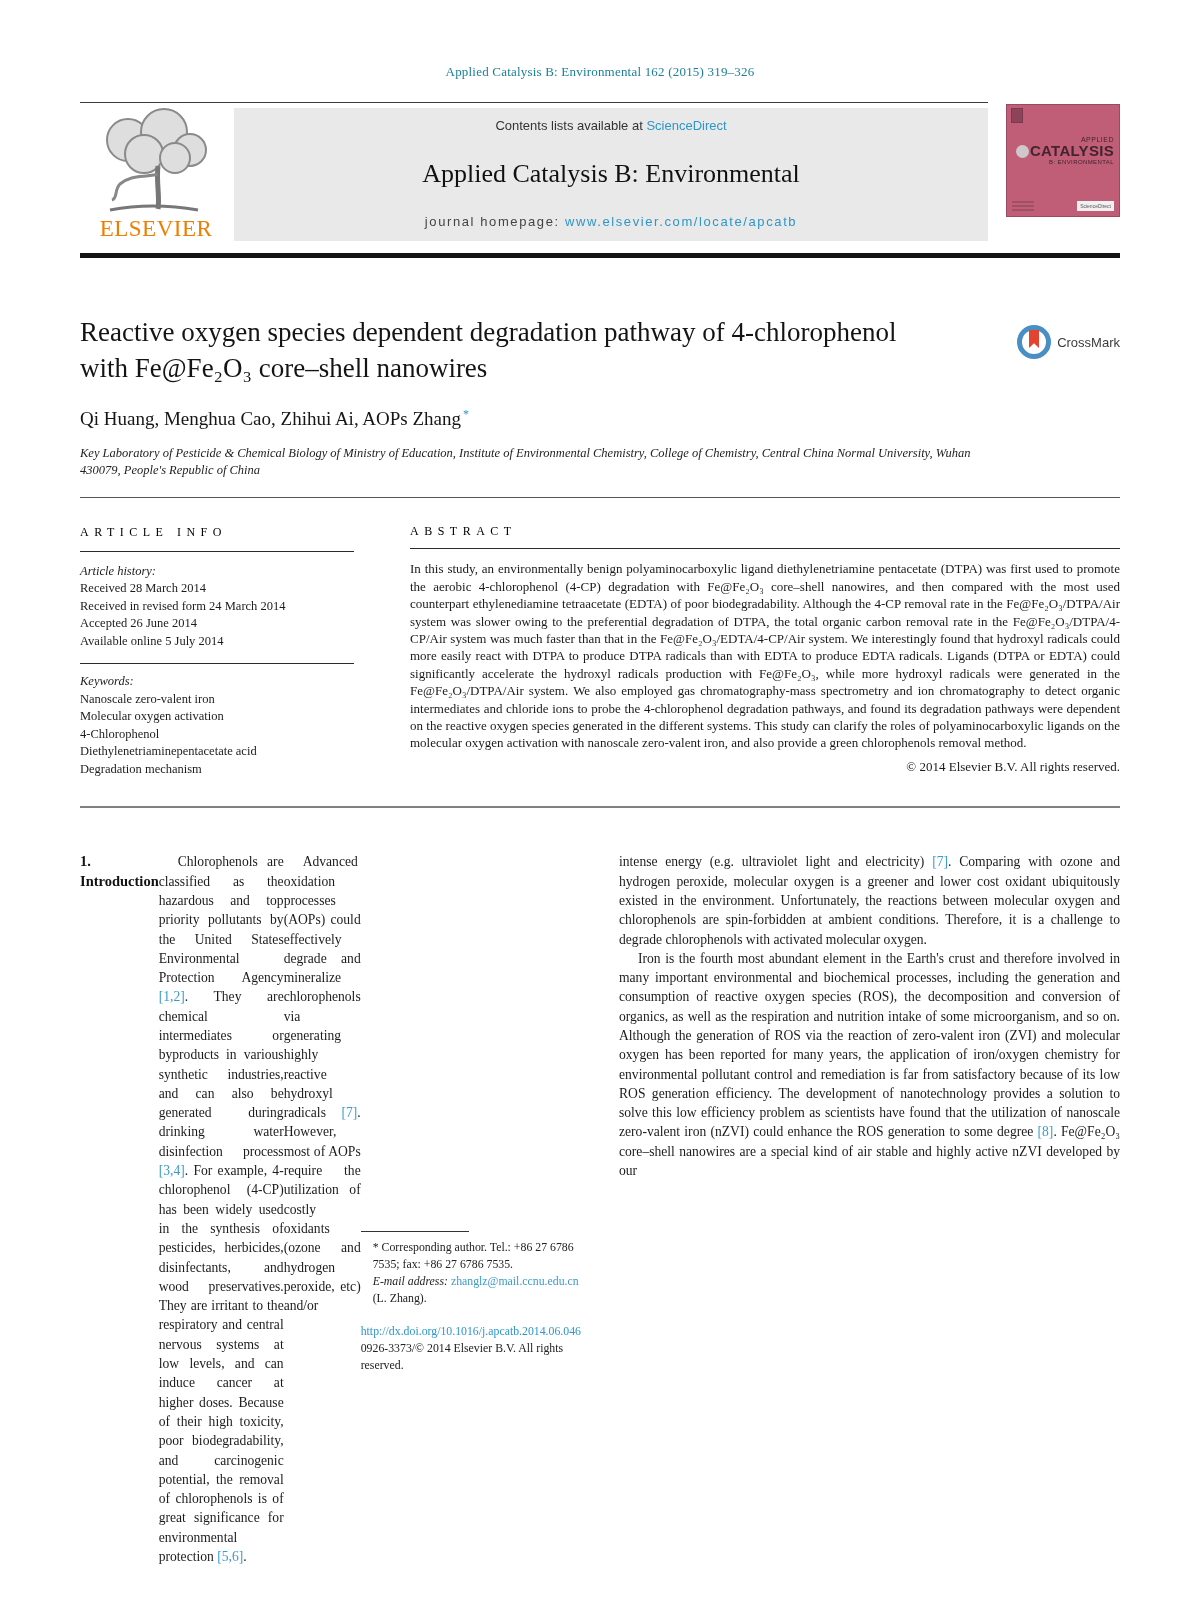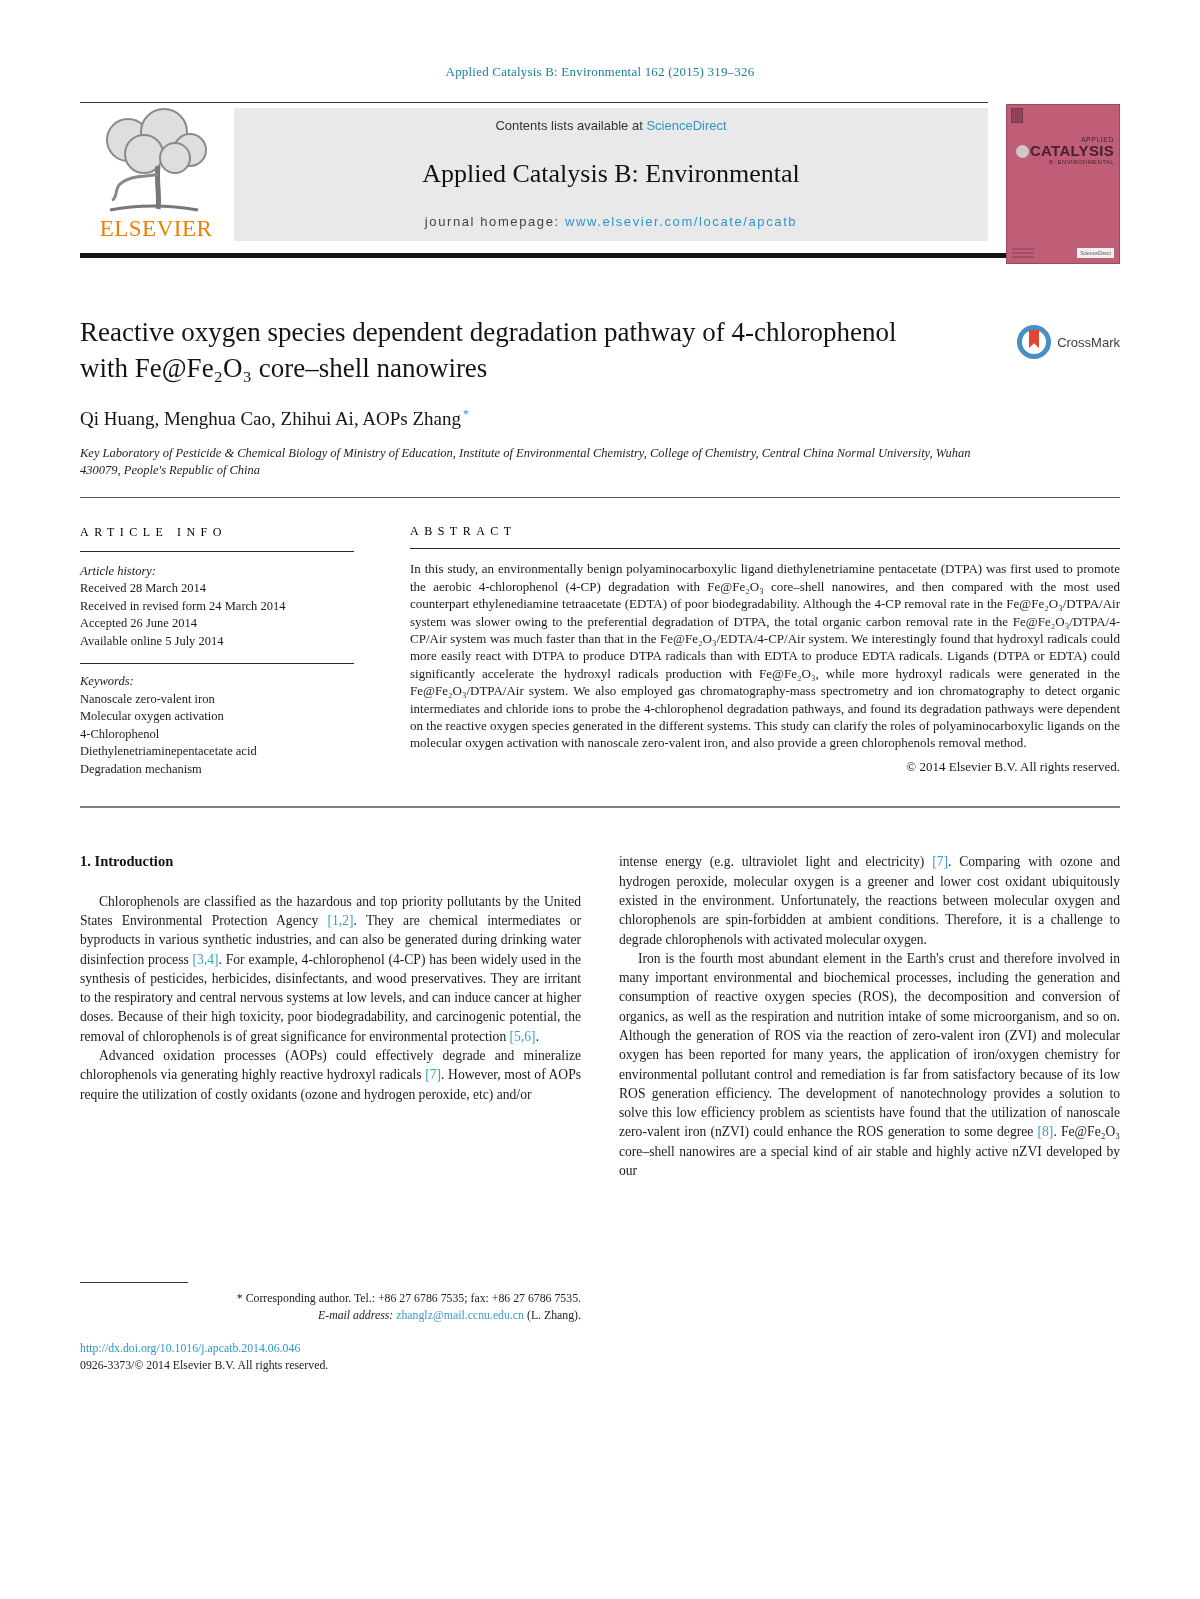--- a/index.html
+++ b/index.html
@@ -15,21 +15,21 @@
   .elsevier{width:152px;flex:0 0 152px;text-align:center;position:relative;}
   .els-word{font-size:23px;color:#ef7d00;letter-spacing:.5px;margin-top:-2px;font-family:"Liberation Serif",serif;}
   .graybox{flex:1;background:#e9e9e9;margin-left:2px;display:flex;flex-direction:column;
     justify-content:space-between;padding:10px 10px 12px 10px;box-sizing:border-box;text-align:center;}
   .contents-line{font-family:"Liberation Sans","DejaVu Sans",sans-serif;font-size:13px;color:#333;}
   .jtitle{font-size:26px;color:#111;}
   .homepage-line{font-family:"Liberation Sans","DejaVu Sans",sans-serif;font-size:13px;color:#444;letter-spacing:1.6px;}
   .lnk{color:#2e96c8;}
   .thick-rule{margin-top:12px;border-top:5px solid #141414;width:100%;}
   
-  .cover{position:absolute;top:104px;right:80px;width:114px;height:160px;background:#c05e77;
+  .cover{position:absolute;top:104px;right:80px;width:114px;height:113px;background:#c05e77;
     box-sizing:border-box;padding:5px 6px;overflow:hidden;box-shadow:0 0 0 1px #9b4a5f inset;}
   .cover-mini{width:10px;height:13px;background:#8d445a;outline:1px solid #7a3a4e;}
   .cover-applied{text-align:right;font-family:"Liberation Sans",sans-serif;font-size:7px;color:#42242e;margin-top:14px;letter-spacing:.5px;}
   .cover-cat{text-align:right;font-family:"Liberation Sans",sans-serif;font-weight:bold;font-size:15px;
     color:#42242e;letter-spacing:.3px;line-height:16px;}
   .cdisc{display:inline-block;width:13px;height:13px;border-radius:50%;background:#cfc8ca;margin-right:1px;vertical-align:-2px;}
   .cover-sub{text-align:right;font-family:"Liberation Sans",sans-serif;font-size:6px;color:#42242e;letter-spacing:.4px;}
   .cover-bottom{position:absolute;bottom:6px;left:6px;right:6px;display:flex;justify-content:space-between;align-items:flex-end;}
   .cover-bars i{display:block;width:22px;height:2px;background:#a04f66;margin-top:2px;}
   .cover-sd{background:#f3f0f1;color:#555;font-family:"Liberation Sans",sans-serif;font-size:5px;padding:2px 3px;}
@@ -49,30 +49,30 @@
   .sec-head{font-size:12px;letter-spacing:5.5px;color:#000;border-bottom:1.5px solid #2b2b2b;
     padding-bottom:9px;margin-bottom:11px;}
   .ital{font-style:italic;}
   .kw-block{border-top:1.5px solid #2b2b2b;margin-top:13px;padding-top:9px;}
   .abs-text{margin:0;font-size:13px;line-height:17.4px;text-align:justify;color:#1a1a1a;}
   .abs-copy{margin-top:7px;text-align:right;font-size:13px;color:#1a1a1a;}
   .end-rule{margin-top:28px;border-top:2px solid #808080;}
   
   .body-cols{margin-top:44px;display:flex;gap:38px;height:522px;}
   .col{flex:1;font-size:13.6px;line-height:19.3px;text-align:justify;color:#1b1b1b;}
-  .col.left{display:flex;flex-direction:column;}
+  .col.left{display:flex;flex-direction:row;}
   .col h2{margin:0 0 20px 0;font-size:14.5px;font-weight:bold;color:#111;}
   .col p{margin:0;}
   .col p.ind{text-indent:19px;}
   .col .link{color:#3a9cc9;}
   .it{font-style:italic;}
   
   .footnote{margin-top:auto;font-size:11.8px;line-height:17px;text-align:left;color:#222;}
   .fn-rule{width:108px;border-top:1px solid #333;margin-bottom:7px;}
-  .fn-indent{padding-left:12px;text-align:right;}
+  .fn-indent{padding-left:12px;}
   .doi-block{margin-top:16px;}
   svg{display:block;}
 </style>
 </head>
 <body>
 
 <div class="page">
 
   <div class="citation">Applied Catalysis B: Environmental 162 (2015) 319–326</div>
   <div class="top-rule"></div>

